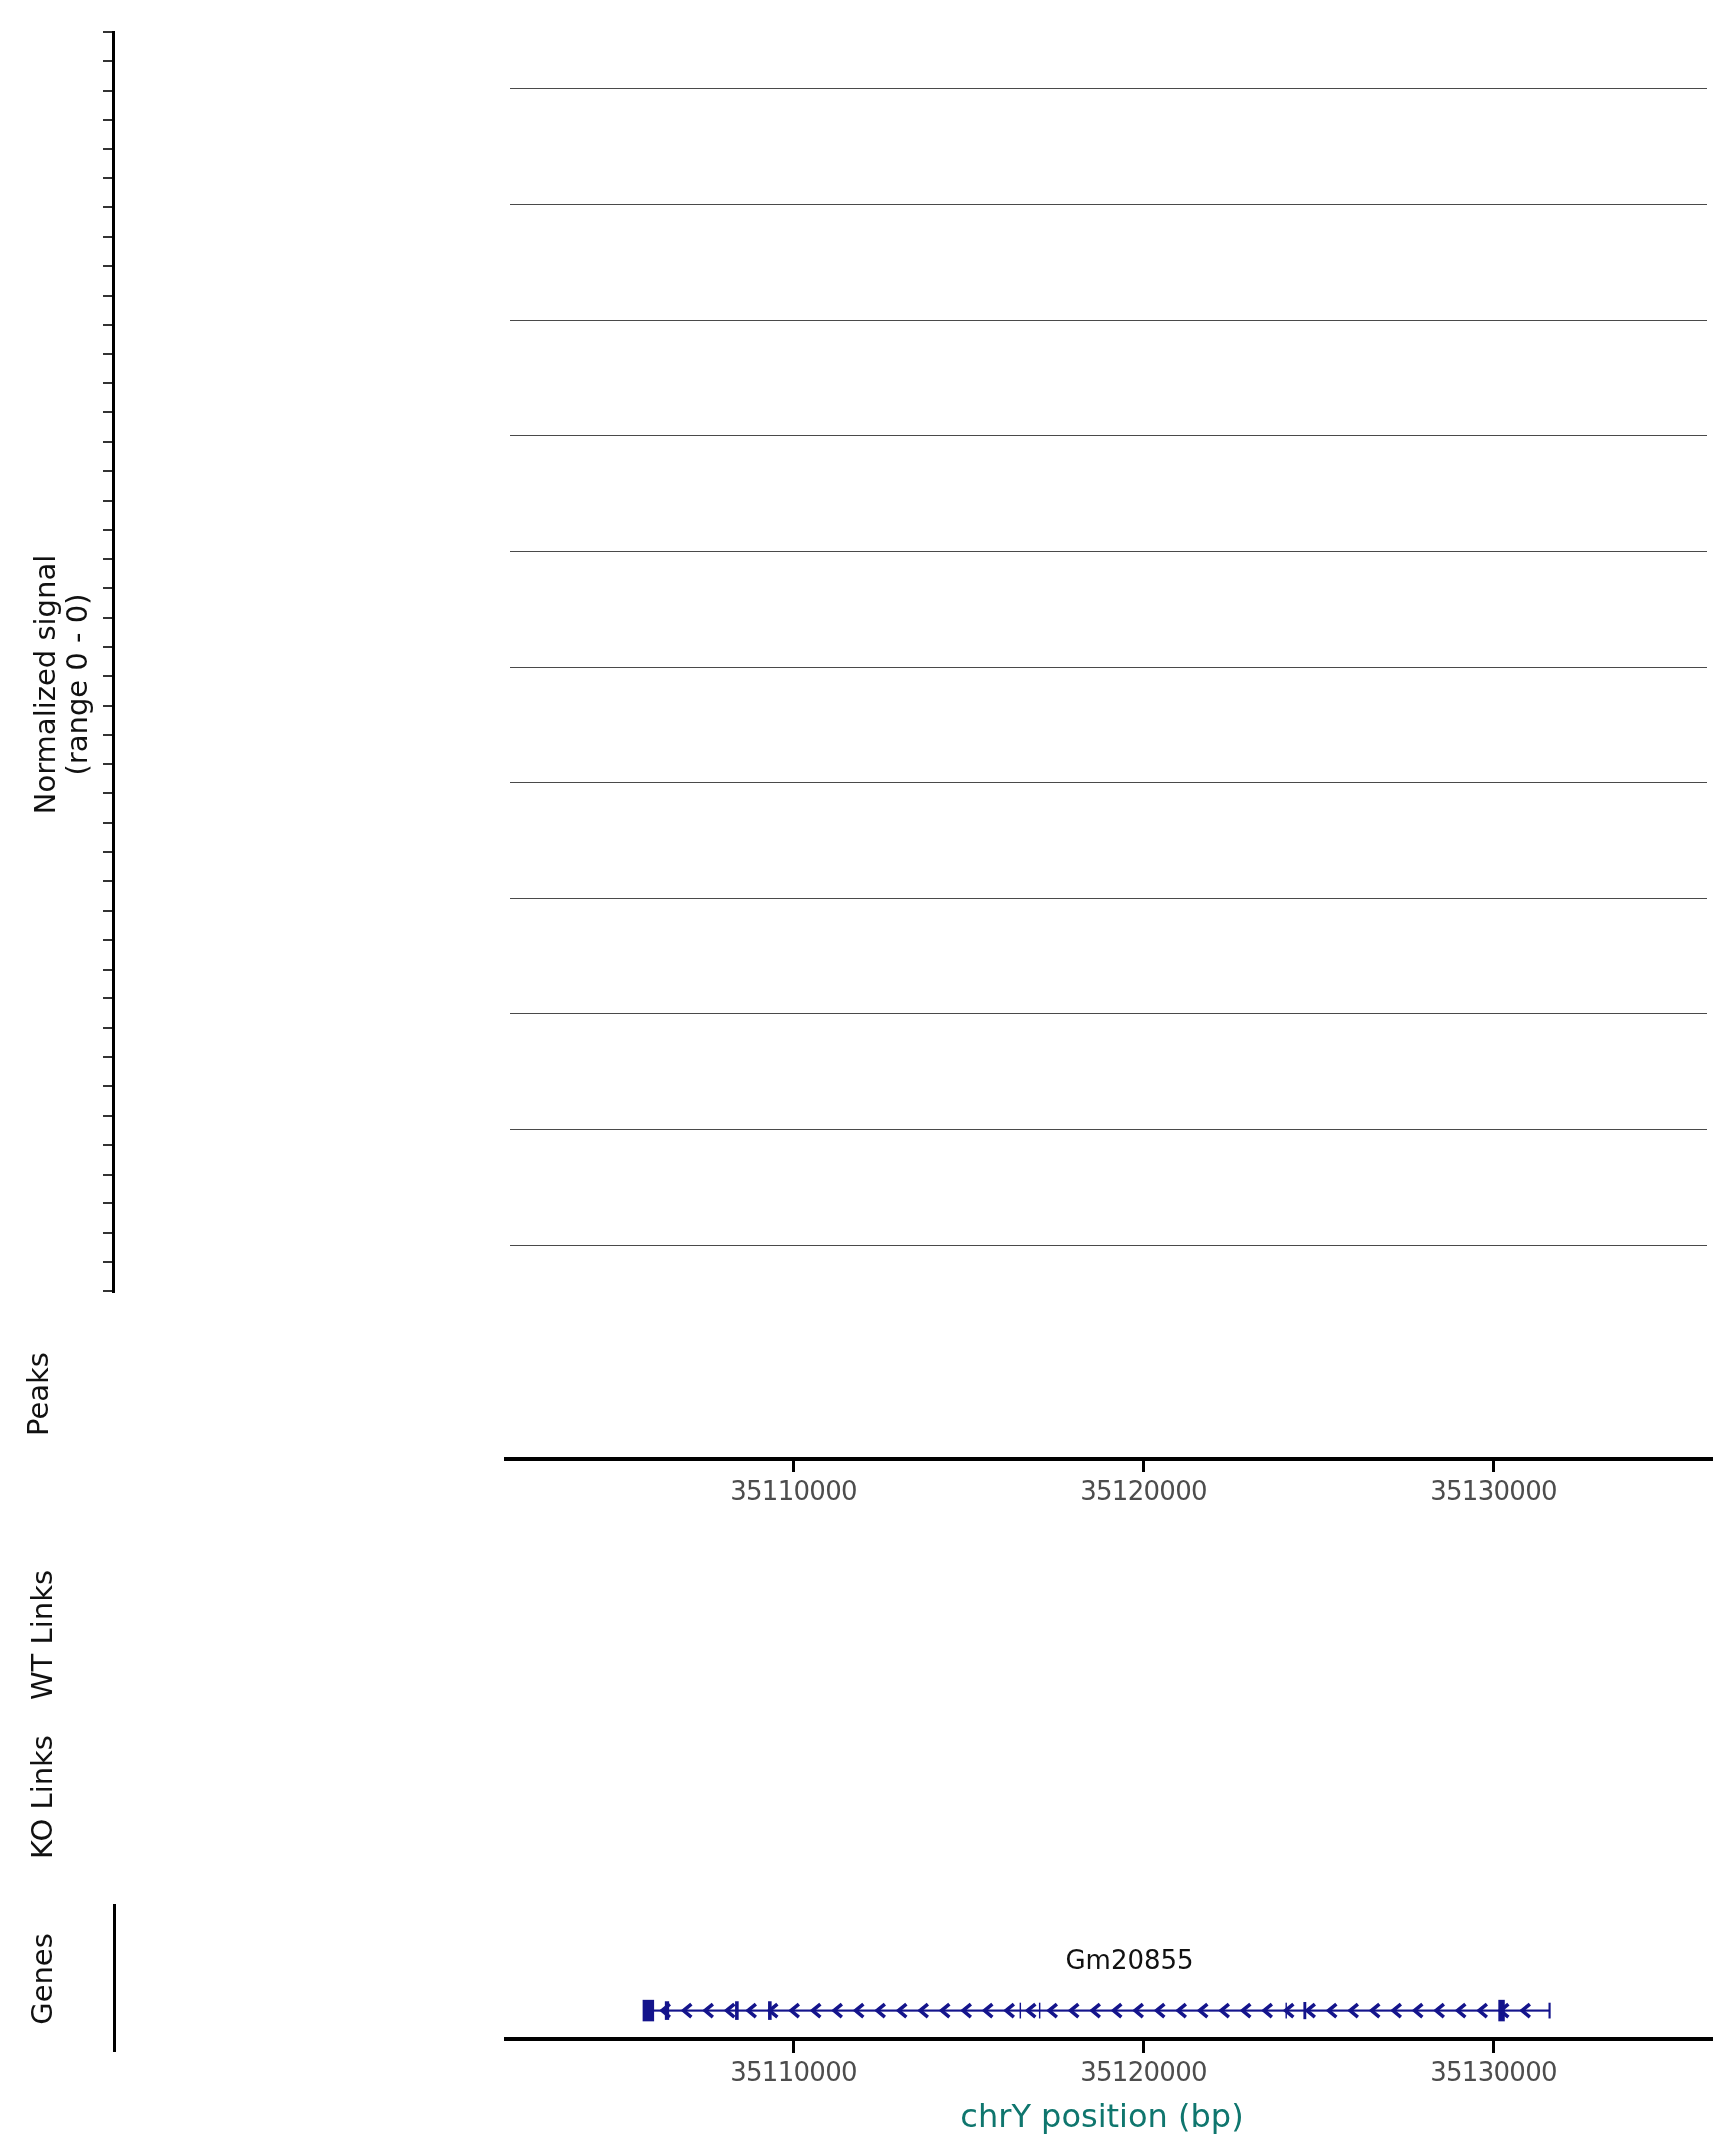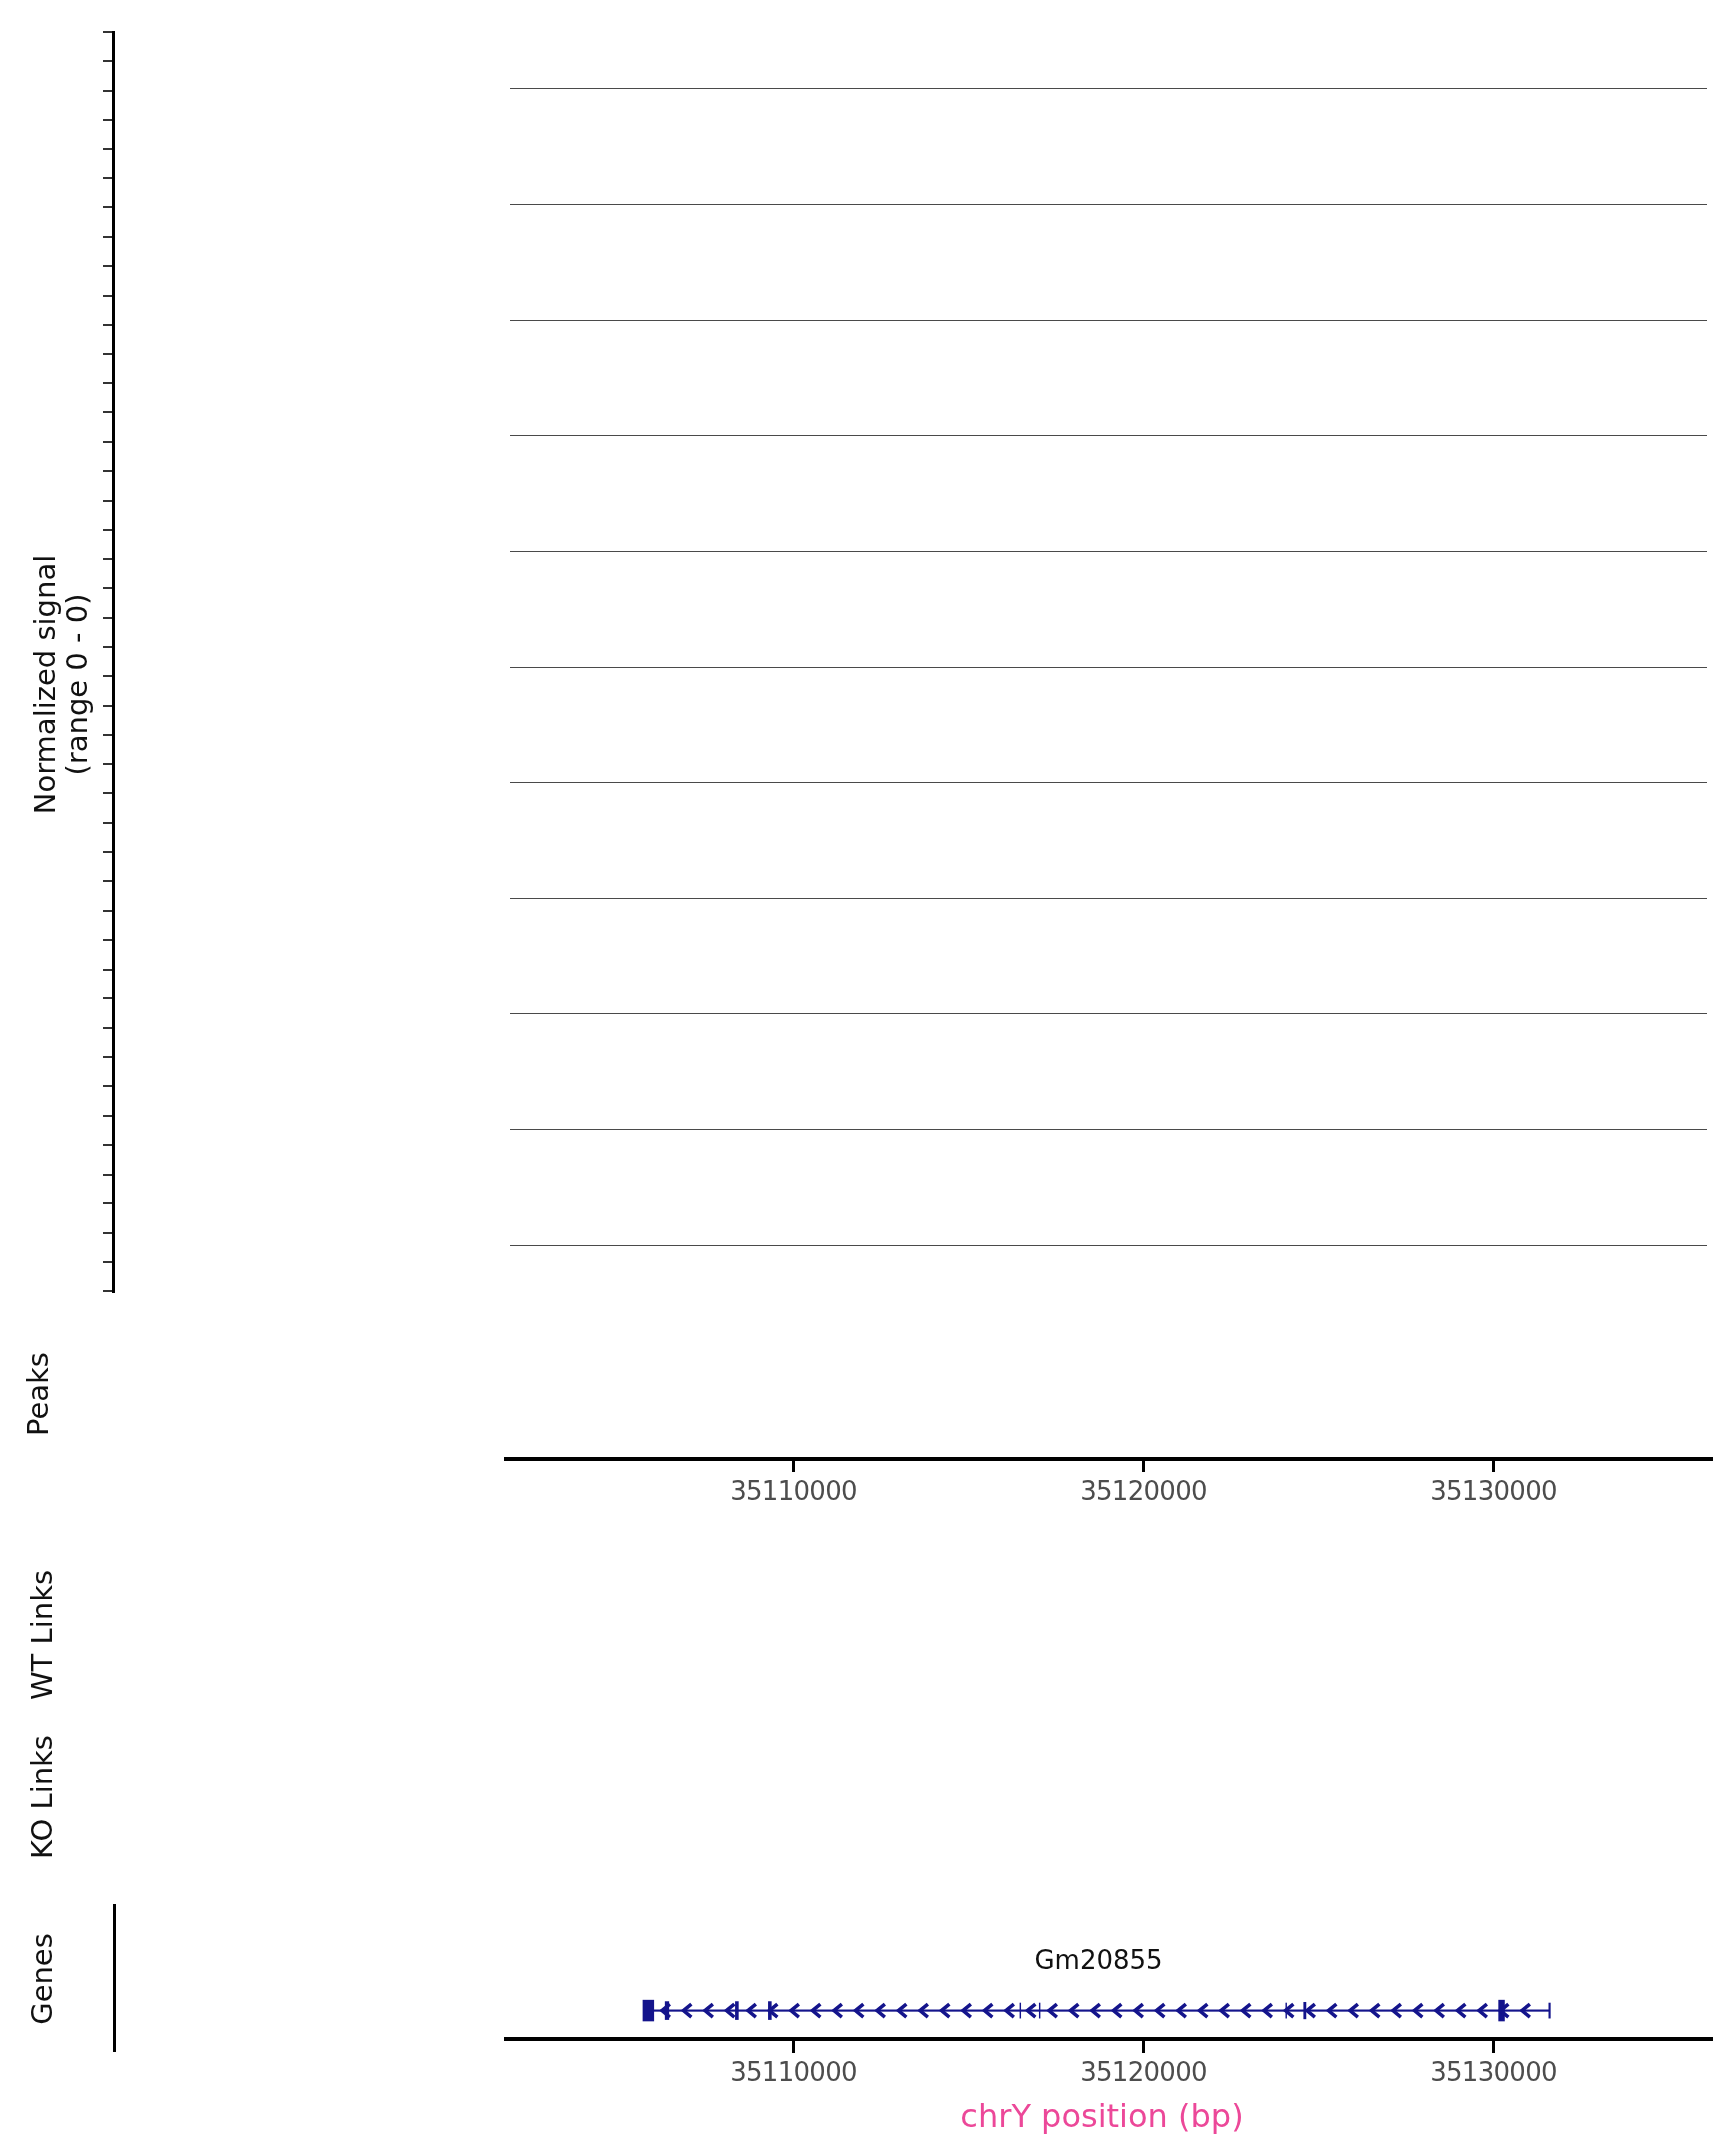--- a/index.html
+++ b/index.html
@@ -20,21 +20,21 @@
     position:absolute;width:215px;text-align:center;font-size:26px;letter-spacing:-0.7px;
     color:#4d4d4d;height:32px;line-height:32px;
   }
   .yaxis-line{position:absolute;background:#000000;width:2.9px;}
   .yaxis-tick{position:absolute;background:#333333;height:2.2px;width:8.6px;}
   #gene-label{
     position:absolute;width:287px;text-align:center;font-size:26px;color:#111111;
     height:32px;line-height:32px;
   }
   #x-title{
-    position:absolute;width:502px;text-align:center;font-size:32px;color:#ec4899;
+    position:absolute;width:502px;text-align:center;font-size:32px;color:#0f766e;
     height:37px;line-height:37px;
   }
 </style>
 </head>
 <body>
 
 <div id="fig">
 
   <div class="vtext ytitle" id="y-title" style="width:444px;height:69px;left:-161px;top:650px;">
     <span>Normalized signal</span>
@@ -135,21 +135,21 @@
       <div class="axis-tick" style="left: 792px; top: 1460px;"></div>
       <div class="axis-ticklabel" style="left: 686px; top: 1475px; color: rgb(77, 77, 77);">35110000</div>
       <div class="axis-tick" style="left: 1142px; top: 1460px;"></div>
       <div class="axis-ticklabel" style="left: 1036px; top: 1475px; color: rgb(77, 77, 77);">35120000</div>
       <div class="axis-tick" style="left: 1492px; top: 1460px;"></div>
       <div class="axis-ticklabel" style="left: 1386px; top: 1475px; color: rgb(77, 77, 77);">35130000</div>
     </div>
 
   <div class="abs" style="left:113px;top:1904px;width:2.9px;height:148px;background:#000;"></div>
 
-  <div id="gene-label" style="left:955px;top:1944px;">Gm20855</div>
+  <div id="gene-label" style="left:986px;top:1944px;">Gm20855</div>
 
   <svg id="gene-svg" class="abs" style="left:0;top:1964px;" width="1721" height="86" viewBox="0 2740 2400 120" xmlns="http://www.w3.org/2000/svg">
       <rect x="898" y="2803.5" width="1264" height="3" fill="#14148C"></rect>
       <rect x="896" y="2790" width="16" height="30" fill="#14148C"></rect>
       <rect x="927" y="2792" width="6" height="26" fill="#14148C"></rect>
       <rect x="1025" y="2792" width="5" height="26" fill="#14148C"></rect>
       <rect x="1071" y="2792" width="5" height="26" fill="#14148C"></rect>
       <rect x="1422" y="2794" width="2" height="22" fill="#14148C"></rect>
       <rect x="1449" y="2794" width="2" height="22" fill="#14148C"></rect>
       <rect x="1793" y="2794" width="2" height="22" fill="#14148C"></rect>

